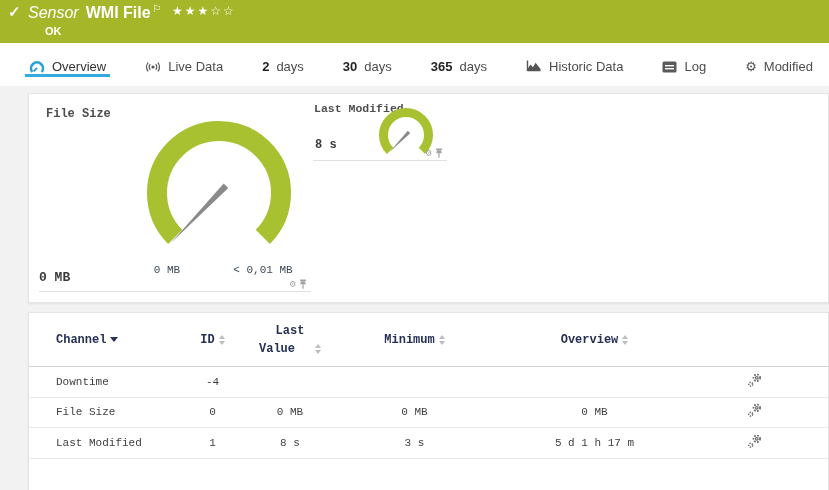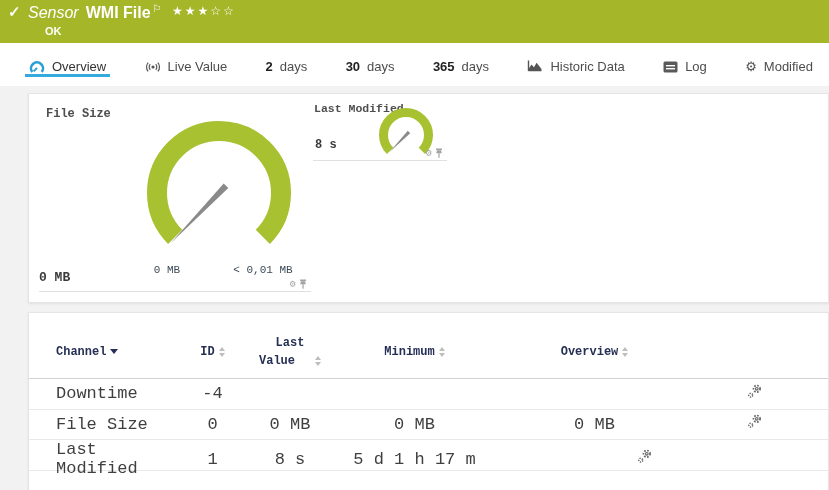--- a/index.html
+++ b/index.html
@@ -45,24 +45,24 @@
   .scale-label { position:absolute; top:160px; font-size:11px; color:#3d4a57; text-align:center; }
   .scale-min { left:103px; width:50px; }
   .scale-max { left:189px; width:70px; }
   .w-value { position:absolute; left:0; bottom:6px; font-size:13px; font-weight:bold; color:#3a3a3a; }
   .w-lastmod .w-value { left:2px; bottom:8px; font-size:12px; }
   .w-icons { position:absolute; right:4px; bottom:1px; display:flex; align-items:center; gap:3px; }
   .w-icons .gear { font-size:10px; color:#a3a3a3; line-height:1; cursor:pointer; }
   .w-icons svg { display:block; cursor:pointer; }
 
   
-  .table { padding-top:12px; }
+  .table { }
   .trow { display:grid;
     grid-template-columns:120px 73px 82px 167px 193px 1fr;
-    align-items:center; padding:0 27px; font-size:17px; color:#3f3f3f;
+    align-items:center; padding:0 27px; font-size:11px; color:#3f3f3f;
     height:30.5px; border-bottom:1px solid #e9e9e9; }
   .thead { height:54px; border-bottom:1px solid #d2d2d2; font-weight:bold;
     color:#263055; font-size:12px; cursor:pointer; }
   .c-id,.c-last,.c-min,.c-max { text-align:center; }
   .thead .c-last { text-align:center; line-height:1.5; }
   .c-edit { text-align:right; padding-right:39px; }
   .hcell { display:inline-flex; align-items:center; gap:4px; }
   .c-id .hcell,.c-min .hcell,.c-max .hcell { justify-content:flex-end; }
   .caret-down { width:0; height:0; border-left:4px solid transparent;
     border-right:4px solid transparent; border-top:5px solid #263055; display:inline-block; }
@@ -94,21 +94,21 @@
         <path d="M3.2 12 A6 6 0 1 1 12.8 12" fill="none" stroke="#2aa0d4" stroke-width="2.6"></path>
         <path d="M8 8 L4.6 11.4" stroke="#2aa0d4" stroke-width="1.8"></path>
       </svg>
       <span>Overview</span>
     </div>
     <div class="tab">
       <svg width="16" height="12" viewBox="0 0 16 12">
         <circle cx="8" cy="6" r="1.6" fill="#555"></circle>
         <path d="M5.3 8.7 a3.8 3.8 0 0 1 0-5.4 M10.7 3.3 a3.8 3.8 0 0 1 0 5.4 M3.2 10.4 a6.5 6.5 0 0 1 0-8.8 M12.8 1.6 a6.5 6.5 0 0 1 0 8.8" fill="none" stroke="#555" stroke-width="1.2"></path>
       </svg>
-      <span>Live Value</span>
+      <span>Live Data</span>
     </div>
     <div class="tab">
       <span class="num">2</span>
       <span>days</span>
     </div>
     <div class="tab">
       <span class="num">30</span>
       <span>days</span>
     </div>
     <div class="tab">
@@ -257,20 +257,21 @@
               <circle cx="3.7" cy="11.2" r="1.9" fill="none" stroke="#666" stroke-width="1.5" stroke-dasharray="1.2 1.1"></circle>
             </svg>
           </span>
         </div>
       </div>
 
       <div class="trow">
         <div>Last Modified</div>
         <div class="c-id">1</div>
         <div class="c-last">8 s</div>
+        <div class="c-min">3 s</div>
         <div class="c-max">5 d 1 h 17 m</div>
         <div class="c-edit">
           <span class="edit-icon">
             <svg width="15" height="15" viewBox="0 0 15 15">
               <circle cx="9.8" cy="4.8" r="3.3" fill="none" stroke="#666" stroke-width="1.7" stroke-dasharray="1.7 1.4"></circle>
               <circle cx="9.8" cy="4.8" r="1.3" fill="none" stroke="#666" stroke-width="1.2"></circle>
               <circle cx="3.7" cy="11.2" r="1.9" fill="none" stroke="#666" stroke-width="1.5" stroke-dasharray="1.2 1.1"></circle>
             </svg>
           </span>
         </div>

